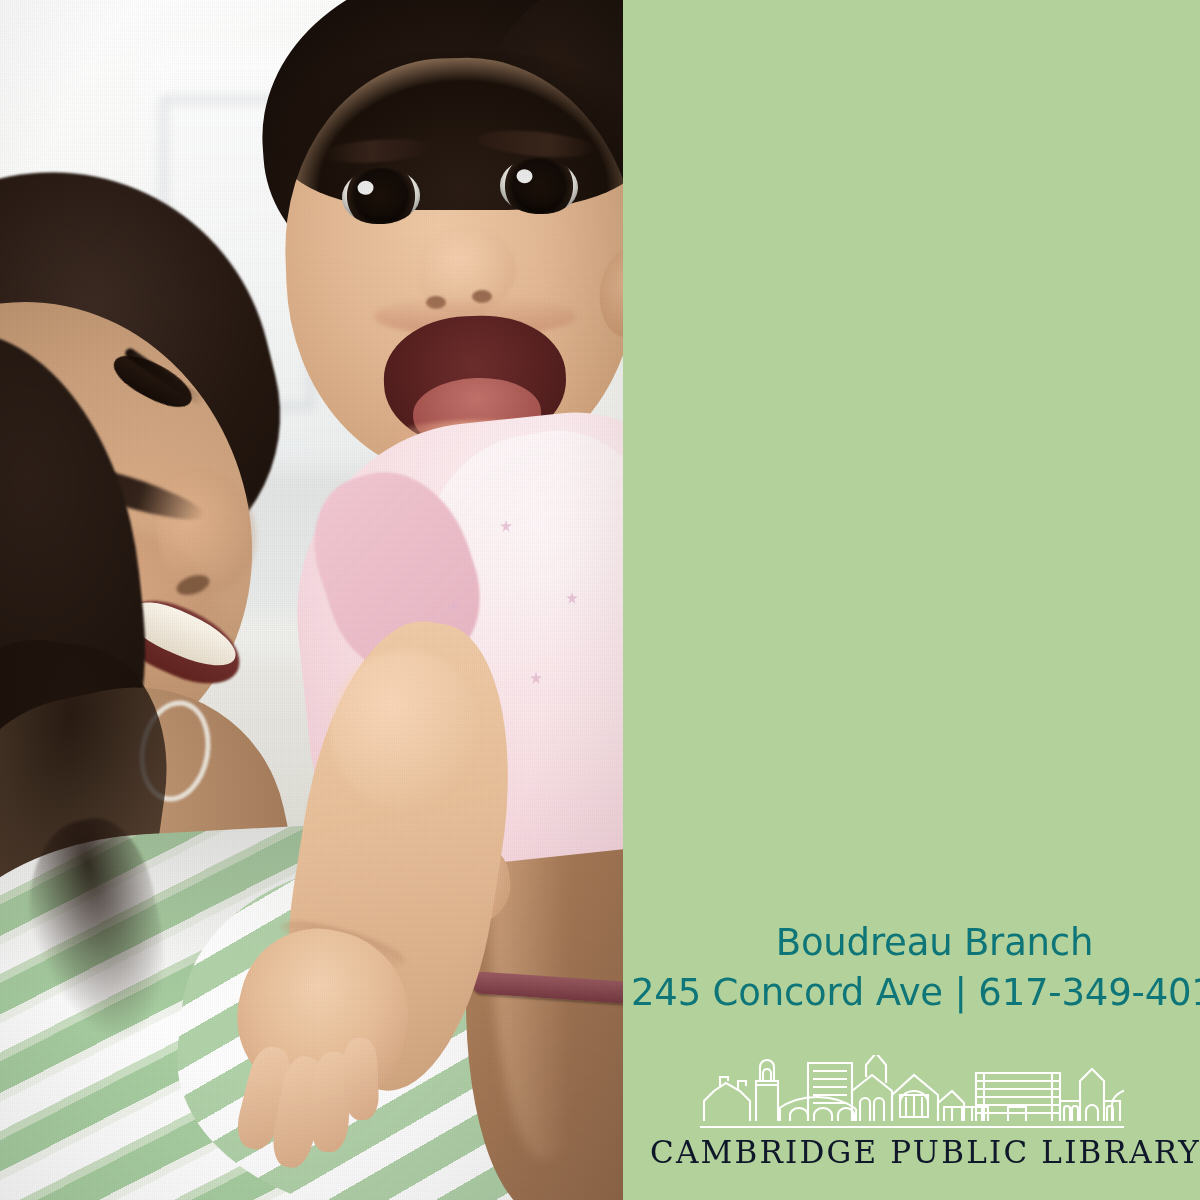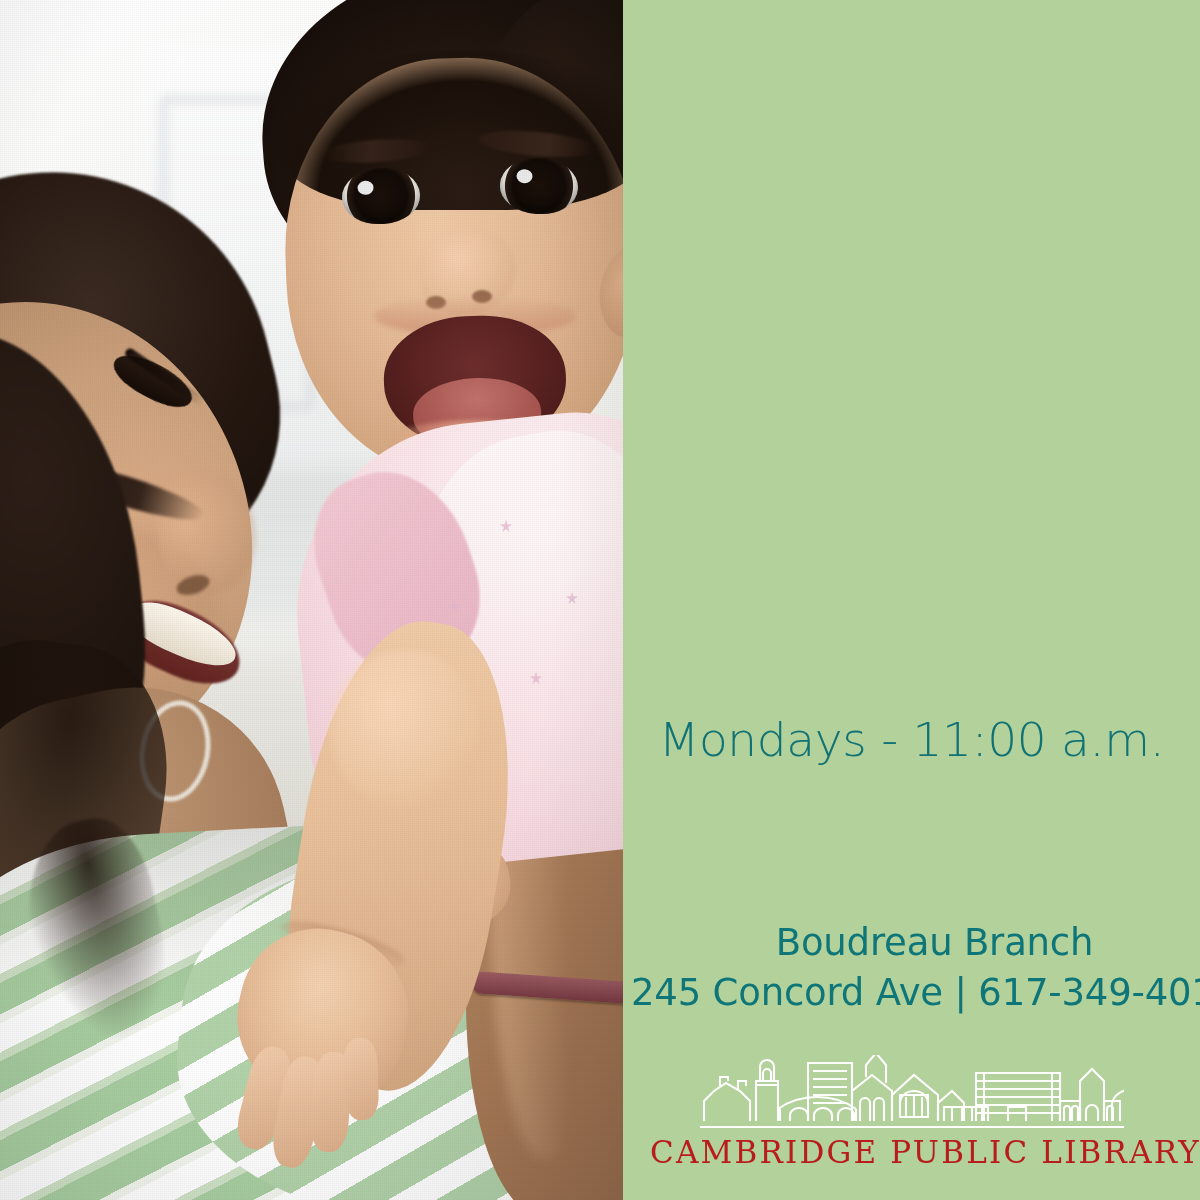--- a/index.html
+++ b/index.html
@@ -596,21 +596,21 @@
   .skyline-svg {
     display: block;
     width: 424px;
     height: 74px;
   }
   .logo-wordmark {
     font-family: "DejaVu Serif", "Liberation Serif", serif;
     font-weight: 400;
     font-size: 31px;
     letter-spacing: 2.2px;
-    color: #b91c1c;
+    color: #0f172a;
     margin-top: 5px;
     white-space: nowrap;
     margin-left: 28px;
   }
 </style>
 </head>
 <body>
 
 <div id="poster">
 
@@ -692,21 +692,20 @@
       <div class="finger f4"></div>
 
       <div class="photo-grain"></div>
       <div class="photo-vignette"></div>
     </div>
   </div>
 
   <div class="green-panel">
 
 
-    <div class="when-line">Mondays - 11:00 a.m.</div>
 
     <div class="location-block">
       <div>Boudreau Branch</div>
       <div>245 Concord Ave | 617-349-4017</div>
     </div>
 
     <div class="logo-block">
       <svg class="skyline-svg" viewBox="0 0 424 74" fill="none" stroke="#ffffff" stroke-width="2.1" stroke-linejoin="miter" stroke-linecap="butt">
 
         <path d="M4 66 L4 46 L14 36 L26 28 L40 36 L50 46 L50 66"></path>

